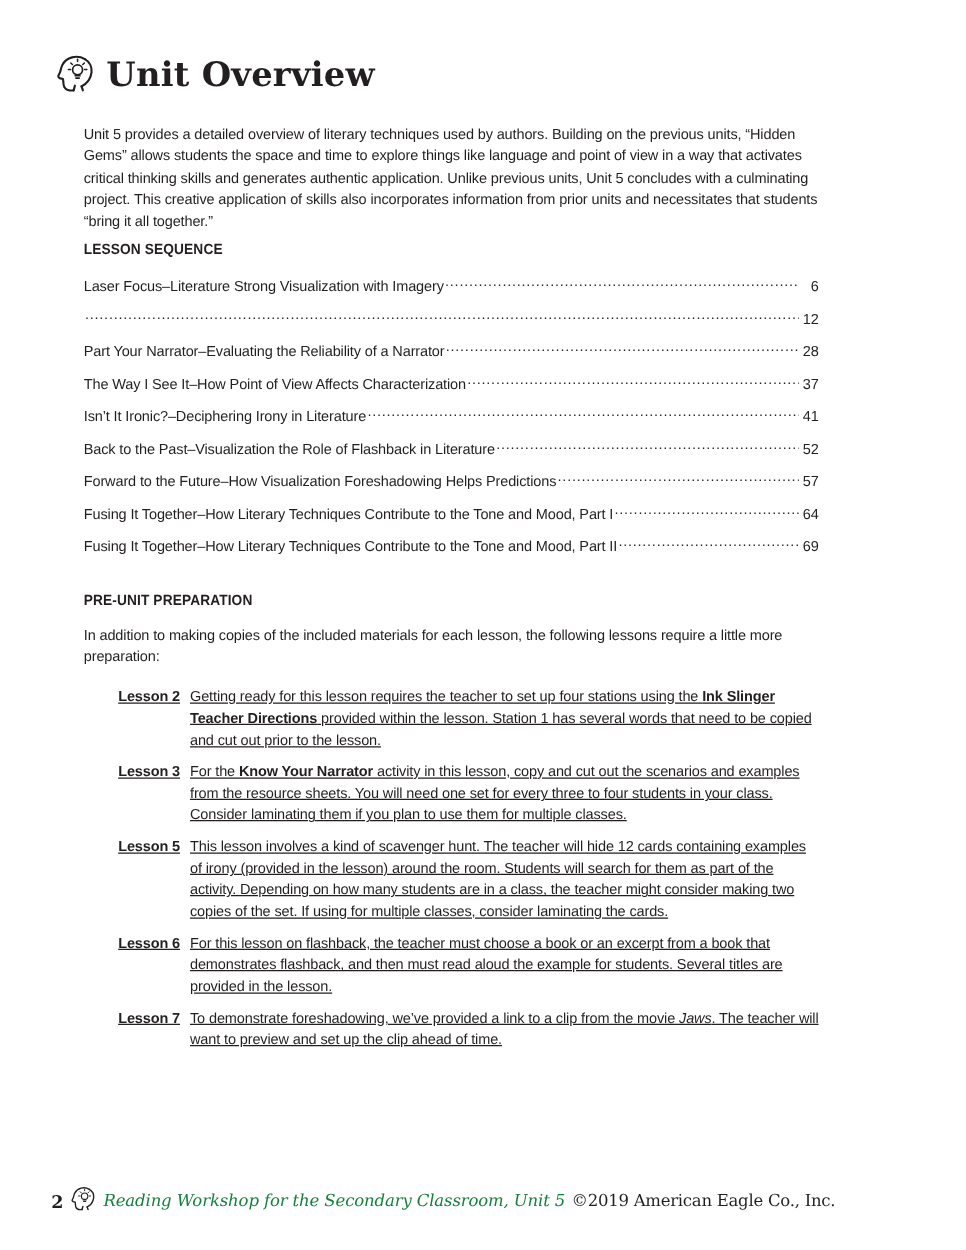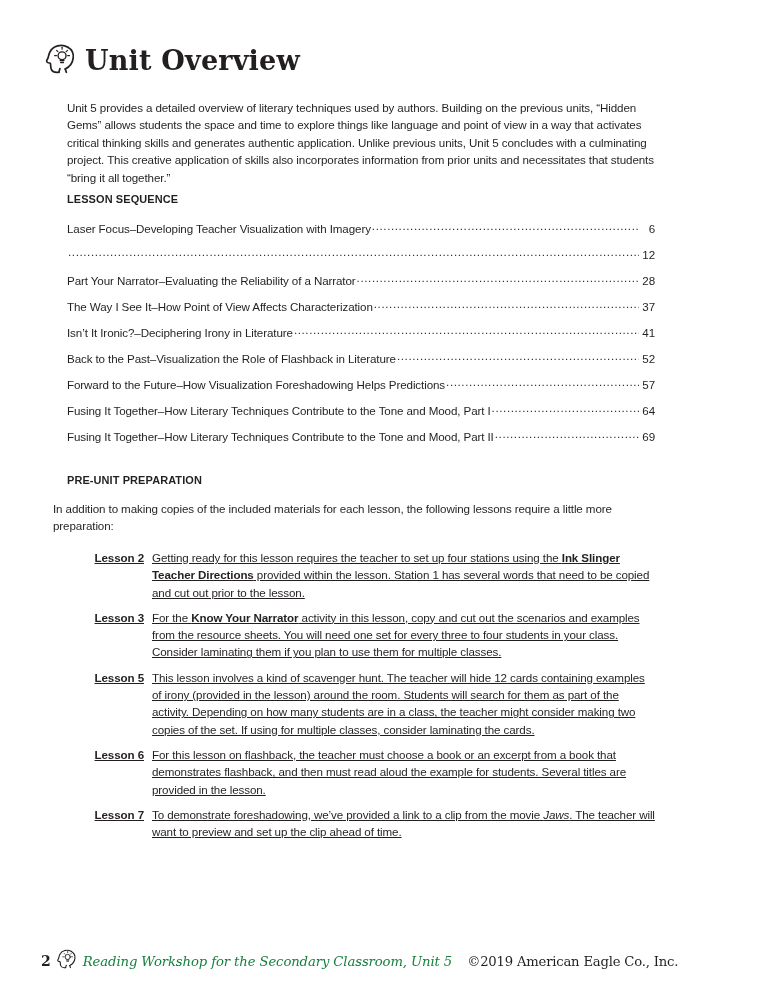--- a/index.html
+++ b/index.html
@@ -114,21 +114,21 @@
   }
 
   
   .preunit-head {
     position: absolute;
     left: 67px;
     top: 473px;
   }
   .preunit-intro {
     position: absolute;
-    left: 53px;
+    left: 67px;
     top: 488px;
     width: 580px;
     font-size: 11.6px;
     line-height: 17.6px;
     letter-spacing: -0.1px;
   }
 
   .lessons {
     position: absolute;
     left: 67px;
@@ -179,21 +179,20 @@
     font-style: italic;
     font-size: 13.2px;
     color: #15803d;
     letter-spacing: -0.1px;
   }
   .footer-credit {
     font-family: "DejaVu Serif", serif;
     font-size: 13.2px;
     color: #231f20;
     letter-spacing: -0.2px;
-    margin-left: 10px;
   }
 </style>
 </head>
 <body>
 
 <div class="page">
 
   <div class="header">
     <span class="head-icon">
       <svg width="34" height="34" viewBox="0 0 64 64" aria-hidden="true">
@@ -219,21 +218,21 @@
     </span>
     <h1 class="page-title">Unit Overview</h1>
   </div>
 
   <p class="intro">Unit 5 provides a detailed overview of literary techniques used by authors. Building on the previous units, “Hidden Gems” allows students the space and time to explore things like language and point of view in a way that activates critical thinking skills and generates authentic application. Unlike previous units, Unit 5 concludes with a culminating project. This creative application of skills also incorporates information from prior units and necessitates that students “bring it all together.”</p>
 
   <div class="section-heading lesson-seq-head">LESSON SEQUENCE</div>
 
   <div class="toc">
     <div class="toc-row">
-      <span class="toc-title">Laser Focus–Developing Teacher Visualization with Imagery</span>
+      <span class="toc-title">Laser Focus–Literature Strong Visualization with Imagery</span>
       <span class="toc-dots"></span>
       <span class="toc-page">6</span>
     </div>
     <div class="toc-row">
       <span class="toc-dots"></span>
       <span class="toc-page">12</span>
     </div>
     <div class="toc-row">
       <span class="toc-title">Part Your Narrator–Evaluating the Reliability of a Narrator</span>
       <span class="toc-dots"></span>

